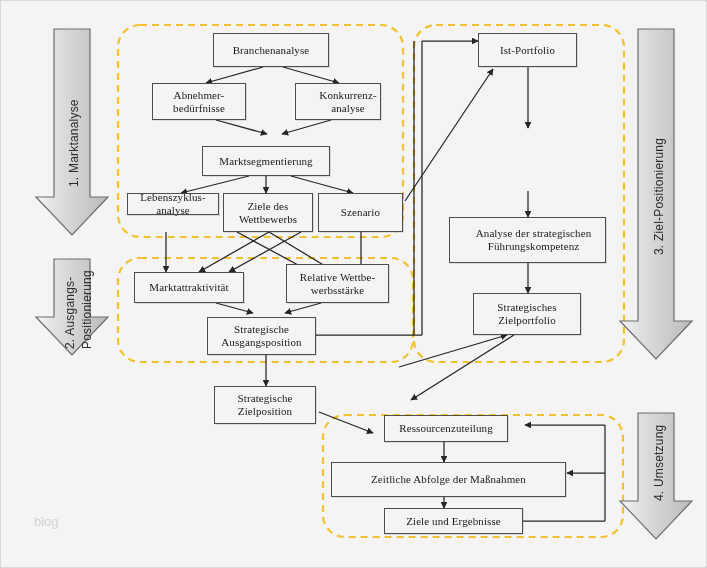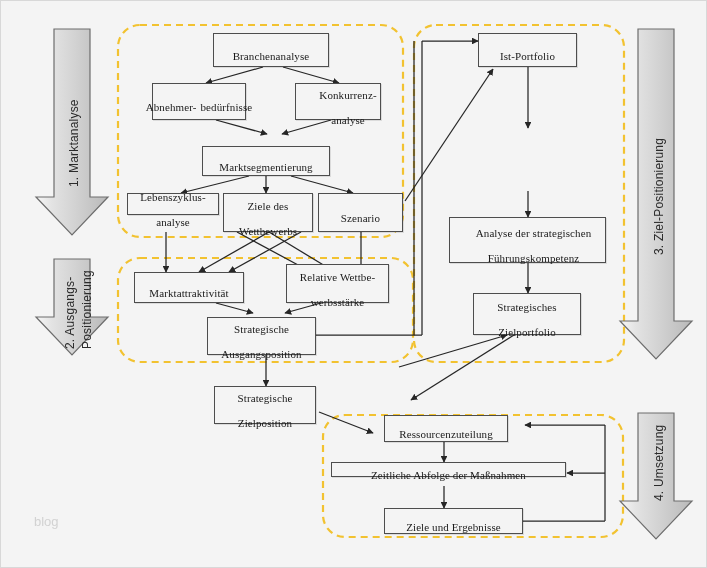--- a/index.html
+++ b/index.html
@@ -22,21 +22,21 @@
     display:flex;align-items:center;justify-content:center;
     text-align:center;
     font-family:"Liberation Serif", serif;
     font-size:11px;
     line-height:1.18;
     color:#1a1a1a;
     letter-spacing:0.1px;
     box-shadow:1px 1px 0 rgba(0,0,0,0.10);
     z-index:5;
   }
-  .node span{display:block;padding:0 2px;margin-top:12px;}
+  .node span{display:block;padding:0 2px;}
   .phase-label{
     position:absolute;
     font-family:"Liberation Sans", sans-serif;
     font-size:12px;
     color:#2b2b2b;
     white-space:nowrap;
     transform-origin:left top;
     z-index:4;
     letter-spacing:0.2px;
   }
@@ -150,21 +150,21 @@
   <div class="phase-label" style="left:79px;top:348px;transform:rotate(-90deg);">Positionierung</div>
 
   <div class="phase-label" style="left:651px;top:254px;transform:rotate(-90deg);">3. Ziel-Positionierung</div>
 
   <div class="phase-label" style="left:651px;top:500px;transform:rotate(-90deg);">4. Umsetzung</div>
 
   <div class="node" style="left:212px;top:32px;width:116px;height:34px;">
     <span>Branchenanalyse</span>
   </div>
 
-  <div class="node" style="left:151px;top:82px;width:94px;height:37px;">
+  <div class="node" style="left:151px;top:82px;width:94px;height:37px;flex-direction:column;">
     <span>Abnehmer-</span>
     <span>bedürfnisse</span>
   </div>
 
   <div class="node" style="left:294px;top:82px;width:86px;height:37px;flex-direction:column;padding-left:20px;">
     <span>Konkurrenz-</span>
     <span>analyse</span>
   </div>
 
   <div class="node" style="left:201px;top:145px;width:128px;height:30px;">
@@ -216,21 +216,21 @@
 
   <div class="node" style="left:472px;top:292px;width:108px;height:42px;flex-direction:column;">
     <span>Strategisches</span>
     <span>Zielportfolio</span>
   </div>
 
   <div class="node" style="left:383px;top:414px;width:124px;height:27px;">
     <span>Ressourcenzuteilung</span>
   </div>
 
-  <div class="node" style="left:330px;top:461px;width:235px;height:15px;">
+  <div class="node" style="left:330px;top:461px;width:235px;height:35px;">
     <span>Zeitliche Abfolge der Maßnahmen</span>
   </div>
 
   <div class="node" style="left:383px;top:507px;width:139px;height:26px;">
     <span>Ziele und Ergebnisse</span>
   </div>
 
   <div class="watermark">blog</div>
 
 </div>

